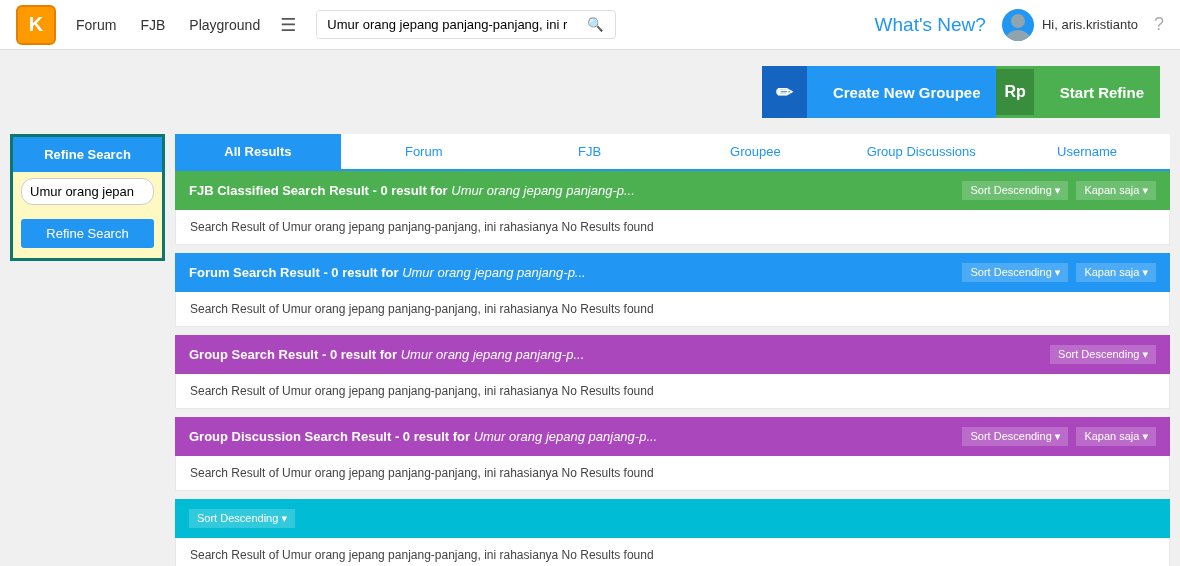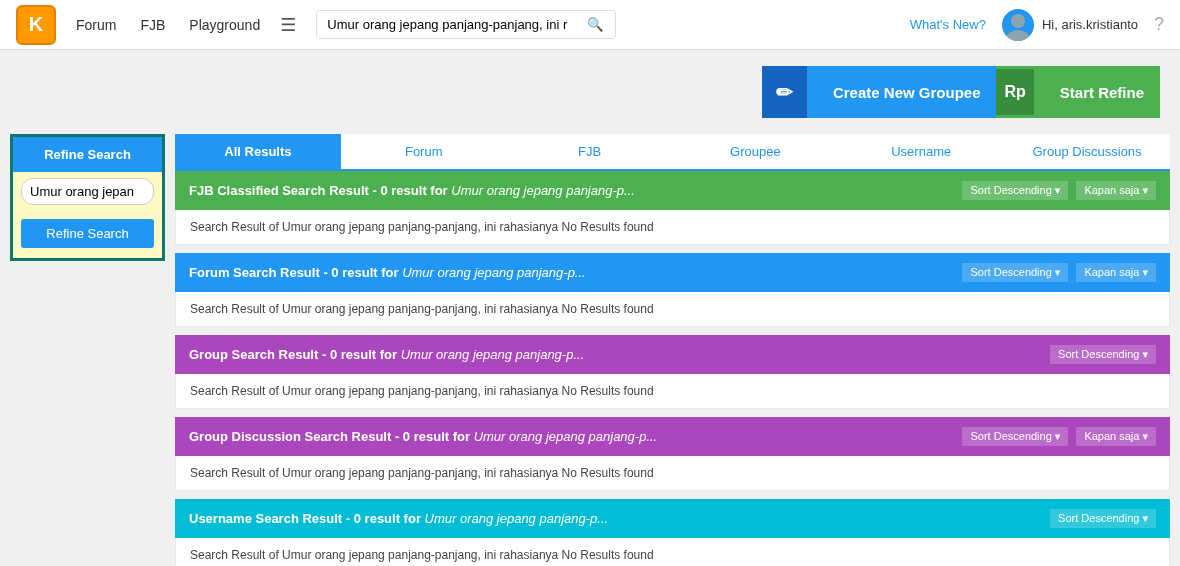--- a/index.html
+++ b/index.html
@@ -34,21 +34,21 @@
       overflow: hidden;
       width: 300px;
     }
     .search-bar input {
       border: none; outline: none; padding: 6px 10px; font-size: 13px; width: 260px;
     }
     .search-bar button {
       background: none; border: none; padding: 6px 10px; cursor: pointer; color: #555;
     }
     .navbar-right { margin-left: auto; display: flex; align-items: center; gap: 16px; }
-    .whats-new { color: #2196f3; text-decoration: none; font-size: 13px; }
+    .whats-new { color: #2196f3; text-decoration: none; font-size: 19px; }
     .user-area { display: flex; align-items: center; gap: 8px; color: #333; font-size: 13px; }
     .avatar {
       width: 32px; height: 32px; border-radius: 50%;
       background: #2196f3; display: flex; align-items: center; justify-content: center;
       color: #fff; font-size: 12px; overflow: hidden;
     }
     .help-icon { color: #aaa; font-size: 18px; cursor: pointer; }
 
     
     .action-bar {
@@ -210,22 +210,22 @@
     </div>
   </div>
 
   <div class="content">
 
     <div class="tabs">
       <div class="tab active">All Results</div>
       <div class="tab">Forum</div>
       <div class="tab">FJB</div>
       <div class="tab">Groupee</div>
+      <div class="tab">Group Discussions</div>
       <div class="tab">Username</div>
-      <div class="tab">Group Discussions</div>
     </div>
 
     <div class="result-section">
       <div class="result-header green">
         <span class="result-header-left">
           <strong>FJB Classified Search Result</strong>
           <span> - 0 result for </span>
           <span class="italic">Umur orang jepang panjang-p...</span>
         </span>
         <span class="result-header-right">
@@ -283,25 +283,20 @@
           <button class="kapan-btn">Kapan saja ▾</button>
         </span>
       </div>
       <div class="result-body">
         Search Result of Umur orang jepang panjang-panjang, ini rahasianya No Results found
       </div>
     </div>
 
     <div class="result-section">
       <div class="result-header cyan">
-        <span class="result-header-left">
-          <strong>Username Search Result</strong>
-          <span> - 0 result for </span>
-          <span class="italic">Umur orang jepang panjang-p...</span>
-        </span>
         <span class="result-header-right">
           <button class="sort-btn">Sort Descending ▾</button>
         </span>
       </div>
       <div class="result-body">
         Search Result of Umur orang jepang panjang-panjang, ini rahasianya No Results found
       </div>
     </div>
 
   </div>

